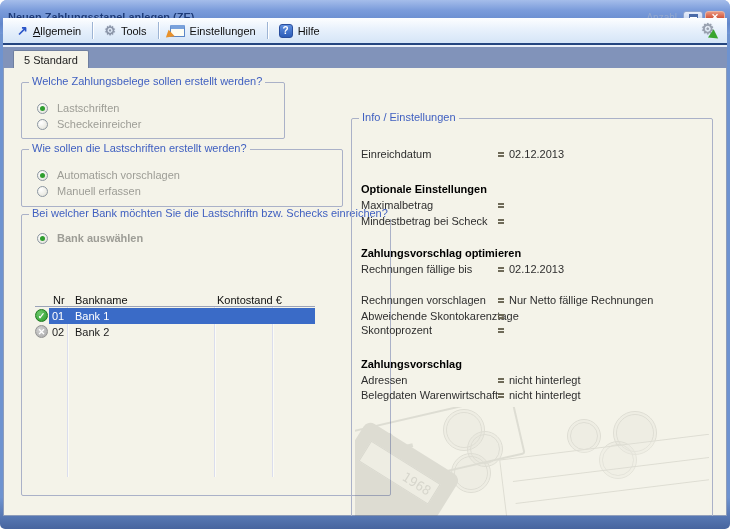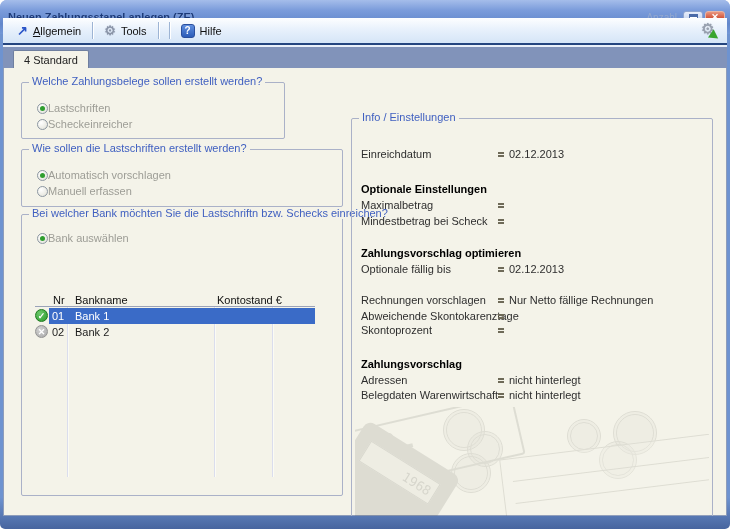--- a/index.html
+++ b/index.html
@@ -43,21 +43,21 @@
   .tabstrip { position:absolute; top:29px; left:0; right:0; height:21px; background:#8193ba; }
   .tab { position:absolute; left:10px; bottom:0; padding:3px 10px 2px;
     background:#f4f3e9; border:1px solid #6f7f9f; border-bottom:none; border-radius:2px 2px 0 0; color:#222; cursor:pointer; }
 
   .main { position:absolute; top:50px; left:0; right:0; bottom:0; background:#f4f3e9; border:1px solid #8d9cba; border-top:none; }
 
   
   .gb { position:absolute; border:1px solid #aab1c8; border-radius:2px; }
   .gb-title { position:absolute; top:-8px; left:7px; background:#f4f3e9; padding:0 3px; color:#3f5fc0; white-space:nowrap; }
 
-  .opt { position:absolute; left:15px; display:flex; align-items:center; height:14px; cursor:pointer; }
+  .opt { position:absolute; left:15px; display:flex; align-items:center; gap:9px; height:14px; cursor:pointer; }
   .radio { width:11px; height:11px; border-radius:50%; border:1px solid #8d97a2;
     background:radial-gradient(circle at 35% 30%, #ffffff 0%, #e9e9e2 70%, #d4d4cc 100%); position:relative; flex:0 0 auto; }
   .radio.on::after { content:""; position:absolute; left:2px; top:2px; width:5px; height:5px; border-radius:50%; background:#2f9e2f; }
   .opt-label { color:#9d9d96; }
 
   
   .bank-caption { position:absolute; left:13px; top:63px; font-weight:bold; color:#101010; }
   .bank-table { position:absolute; left:13px; top:78px; width:280px; height:184px; }
   .bt-header { position:absolute; top:0; left:0; right:0; height:14px; border-bottom:1px solid #9aa2b8; color:#101010; }
   .bt-h { position:absolute; top:1px; }
@@ -113,34 +113,38 @@
       <span class="tbar-item">
         <span class="arrow-icon">↗</span>
         <span class="mnemonic">Allgemein</span>
       </span>
       <span class="tbar-sep"></span>
       <span class="tbar-item">
         <span class="gear-icon">⚙</span>
         <span>Tools</span>
       </span>
       <span class="tbar-sep"></span>
+      <span class="tbar-item">
+        <span class="einst-icon"></span>
+        <span>Einstellungen</span>
+      </span>
       <span class="tbar-sep"></span>
       <span class="tbar-item">
         <span class="help-icon">?</span>
         <span>Hilfe</span>
       </span>
       <span class="tbar-spacer"></span>
       <span class="run-icon">
         <span class="gear">⚙</span>
         <span class="play"></span>
       </span>
     </div>
 
     <div class="tabstrip">
-      <span class="tab">4 Standard</span>
+      <span class="tab">5 Standard</span>
     </div>
 
     <div class="main">
 
       <div class="gb" style="left:17px; top:14px; width:264px; height:57px;">
         <span class="gb-title">Welche Zahlungsbelege sollen erstellt werden?</span>
         <div class="opt" style="top:18px;">
           <span class="radio on"></span>
           <span class="opt-label">Lastschriften</span>
         </div>
@@ -155,23 +159,23 @@
         <div class="opt" style="top:18px;">
           <span class="radio on"></span>
           <span class="opt-label">Automatisch vorschlagen</span>
         </div>
         <div class="opt" style="top:34px;">
           <span class="radio"></span>
           <span class="opt-label">Manuell erfassen</span>
         </div>
       </div>
 
-      <div class="gb" style="left:17px; top:146px; width:322px; height:282px;">
+      <div class="gb" style="left:17px; top:146px; width:370px; height:282px;">
         <span class="gb-title">Bei welcher Bank möchten Sie die Lastschriftn bzw. Schecks einreichen?</span>
-        <div class="opt" style="top:16px;">
+        <div class="opt" style="top:16px;font-weight:bold;">
           <span class="radio on"></span>
           <span class="opt-label">Bank auswählen</span>
         </div>
 
 
         <div class="bank-table">
           <div class="bt-header">
             <span class="bt-h" style="left:18px;">Nr</span>
             <span class="bt-h" style="left:40px;">Bankname</span>
             <span class="bt-h" style="left:182px;">Kontostand €</span>
@@ -220,21 +224,21 @@
           <span class="lbl">Mindestbetrag bei Scheck</span>
           <span class="eq"></span>
           <span class="val"></span>
         </div>
 
         <div class="irow head" style="top:128px;">
           <span class="lbl">Zahlungsvorschlag optimieren</span>
         </div>
 
         <div class="irow" style="top:144px;">
-          <span class="lbl">Optionale fällig bis</span>
+          <span class="lbl">Rechnungen fällige bis</span>
           <span class="eq"></span>
           <span class="val">02.12.2013</span>
         </div>
 
         <div class="irow" style="top:175px;">
           <span class="lbl">Rechnungen vorschlagen</span>
           <span class="eq"></span>
           <span class="val">Nur Netto fällige Rechnungen</span>
         </div>
 

